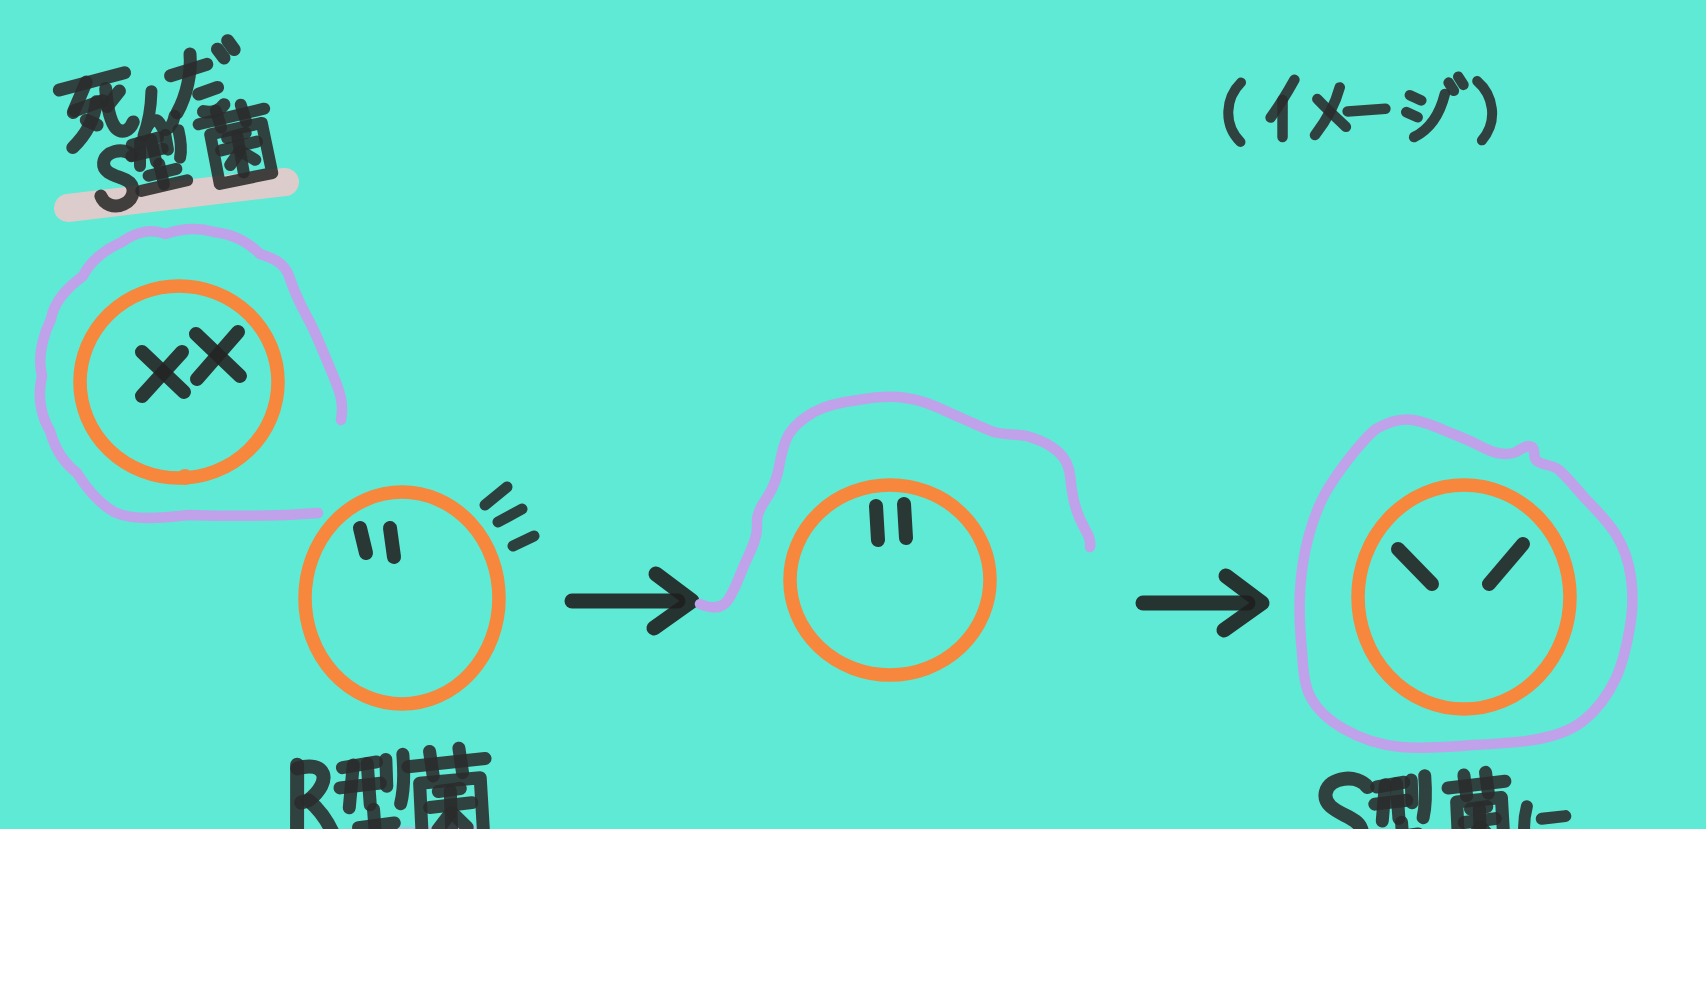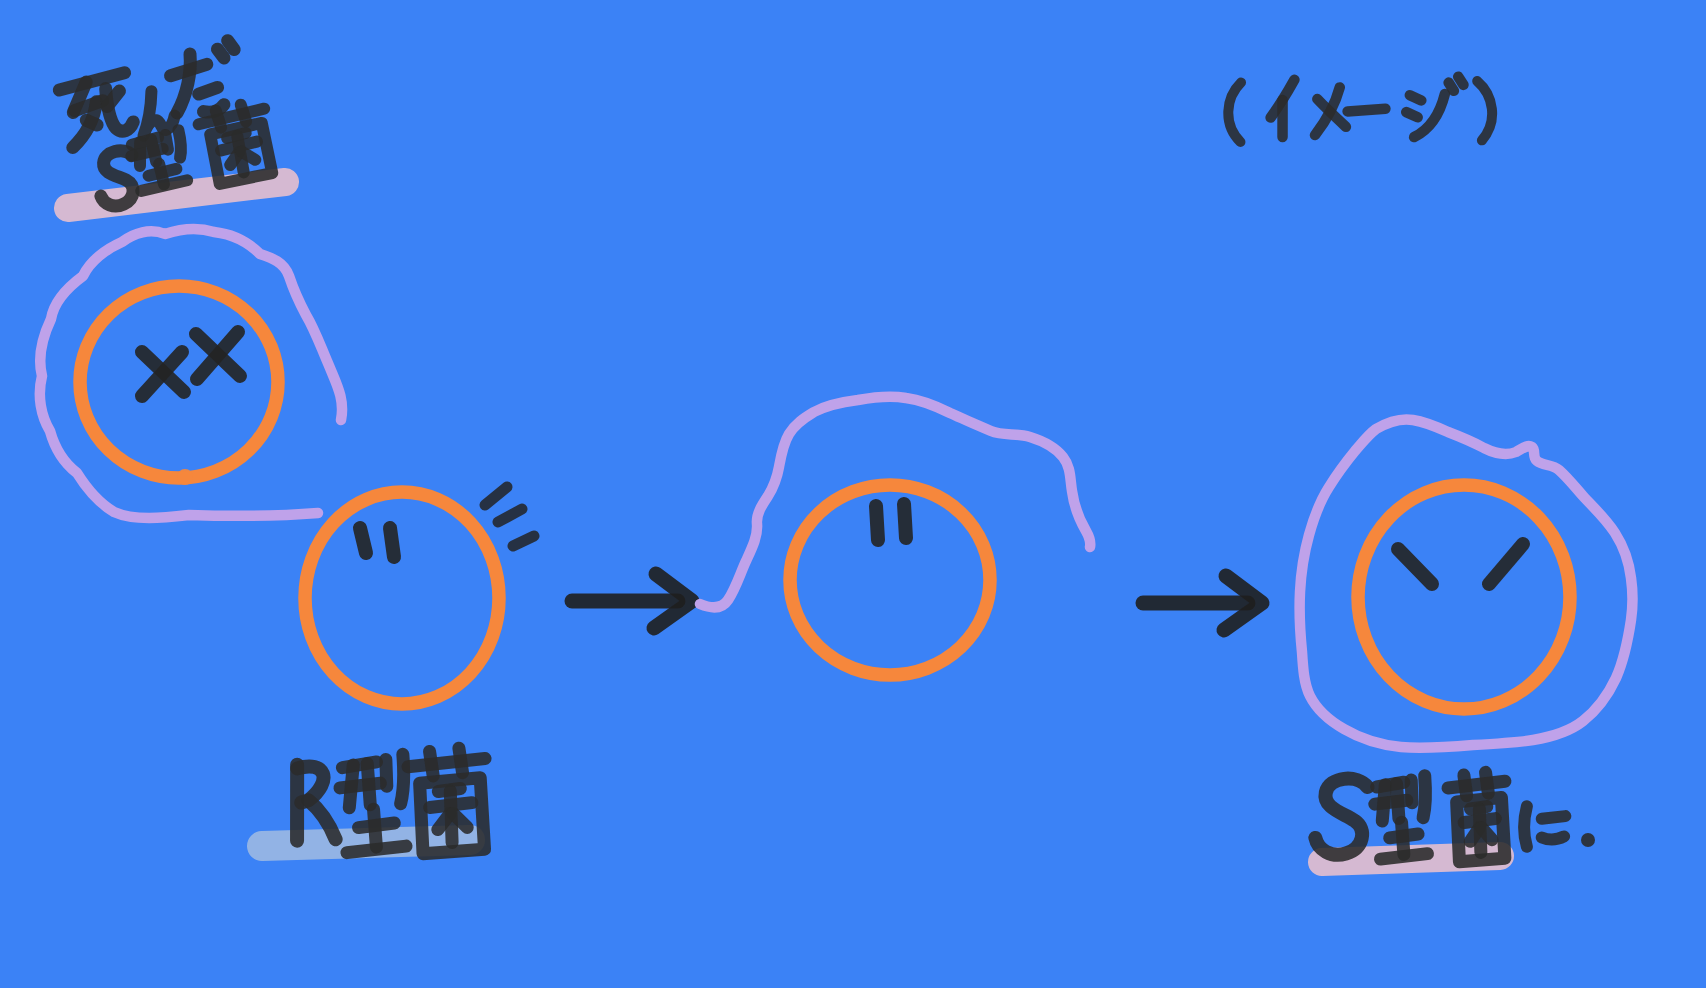--- a/index.html
+++ b/index.html
@@ -1,16 +1,16 @@
 <!DOCTYPE html>
 <html><head>
 <meta charset="utf-8">
 <style>
   html,body{margin:0;padding:0;background:#fff;}
-  .canvas{position:relative;width:1706px;height:988px;background:#3b82f6;overflow:hidden;
+  .canvas{position:relative;width:1706px;height:829px;background:#5eead4;overflow:hidden;
           font-family:"DejaVu Sans",sans-serif;}
   svg.sketch{position:absolute;left:0;top:0;filter:blur(0.35px);}
   
   .glyph path{fill:none;stroke:#2b2b2b;stroke-linecap:round;stroke-linejoin:round;opacity:.88;}
   .orange{fill:none;stroke:#f6873c;stroke-width:13.5;stroke-linecap:round;stroke-linejoin:round;}
   .purple{fill:none;stroke:#bfa2ea;stroke-width:10.5;stroke-linecap:round;stroke-linejoin:round;}
   .pinkbar{fill:none;stroke:#f8c6c9;stroke-width:28;stroke-linecap:round;opacity:.82;}
   .bluebar{fill:none;stroke:#a6bee0;stroke-width:30;stroke-linecap:round;opacity:.82;}
   .eye{fill:none;stroke:#232323;stroke-width:14;stroke-linecap:round;opacity:.9;}
   .mark{fill:none;stroke:#232323;stroke-width:11;stroke-linecap:round;opacity:.85;}

